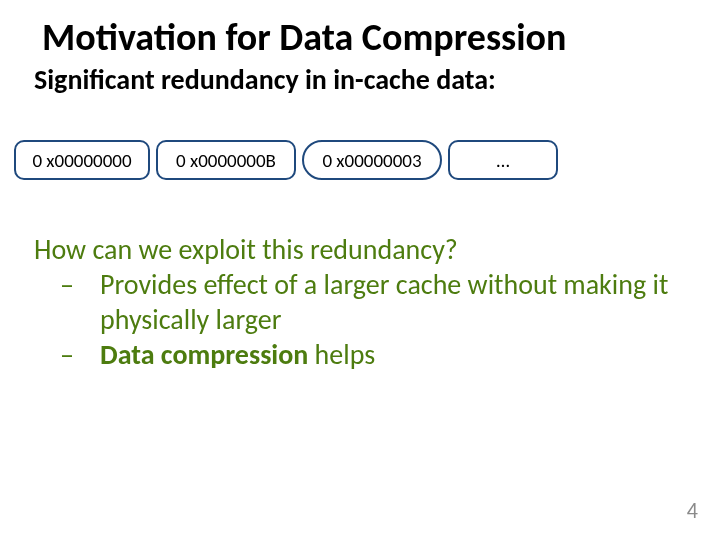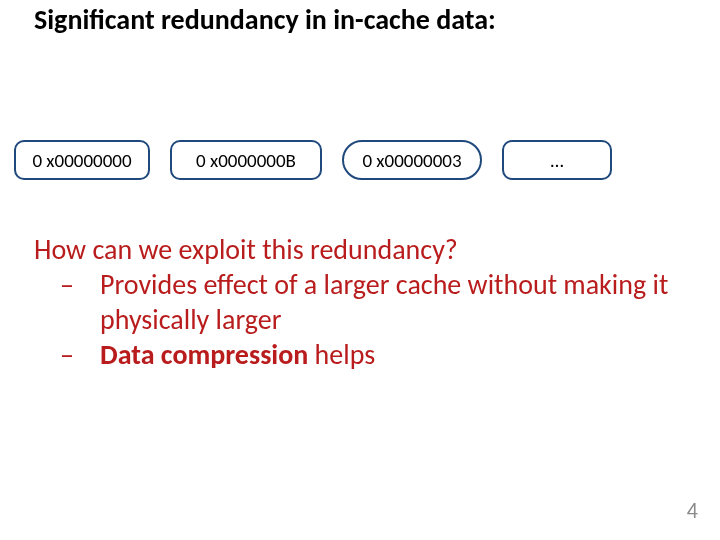--- a/index.html
+++ b/index.html
@@ -41,35 +41,35 @@
     border-radius: 10px;
     background: #ffffff;
     height: 40px;
     display: flex;
     align-items: center;
     justify-content: center;
     font-size: 19px;
     font-weight: 400;
     color: #000;
     padding: 0 6px;
-    margin-right: 20px;
+    margin-right: 6px;
   }
   .hex-cell.c0 { width: 136px; }
-  .hex-cell.c1 { width: 152px; }
+  .hex-cell.c1 { width: 140px; }
   .hex-cell.c2 { width: 140px; border-radius: 20px; }
   .hex-cell.c3 { width: 140px; }
   .hex-cell.c4 { width: 110px; }
   .body-text {
     position: absolute;
     top: 232px;
     left: 34px;
     right: 40px;
     font-size: 28px;
     font-weight: 400;
-    color: #b91c1c;
+    color: #4d7c0f;
     line-height: 1.25;
   }
   .body-text .q {
     margin-bottom: 0px;
   }
   .body-text .bline {
     padding-left: 66px;
     text-indent: -20px;
   }
   .body-text .bline .dash {
@@ -83,20 +83,21 @@
     bottom: 16px;
     font-size: 22px;
     color: #8a8a8a;
   }
 </style>
 </head>
 <body>
 
 <div class="slide">
 
+  <div class="title">Motivation for Data Compression</div>
 
   <div class="subtitle">Significant redundancy in in-cache data:</div>
 
   <div class="hex-row">
     <div class="hex-cell c0">0 x00000000</div>
     <div class="hex-cell c1">0 x0000000B</div>
     <div class="hex-cell c2">0 x00000003</div>
     <div class="hex-cell c4">…</div>
   </div>
 

